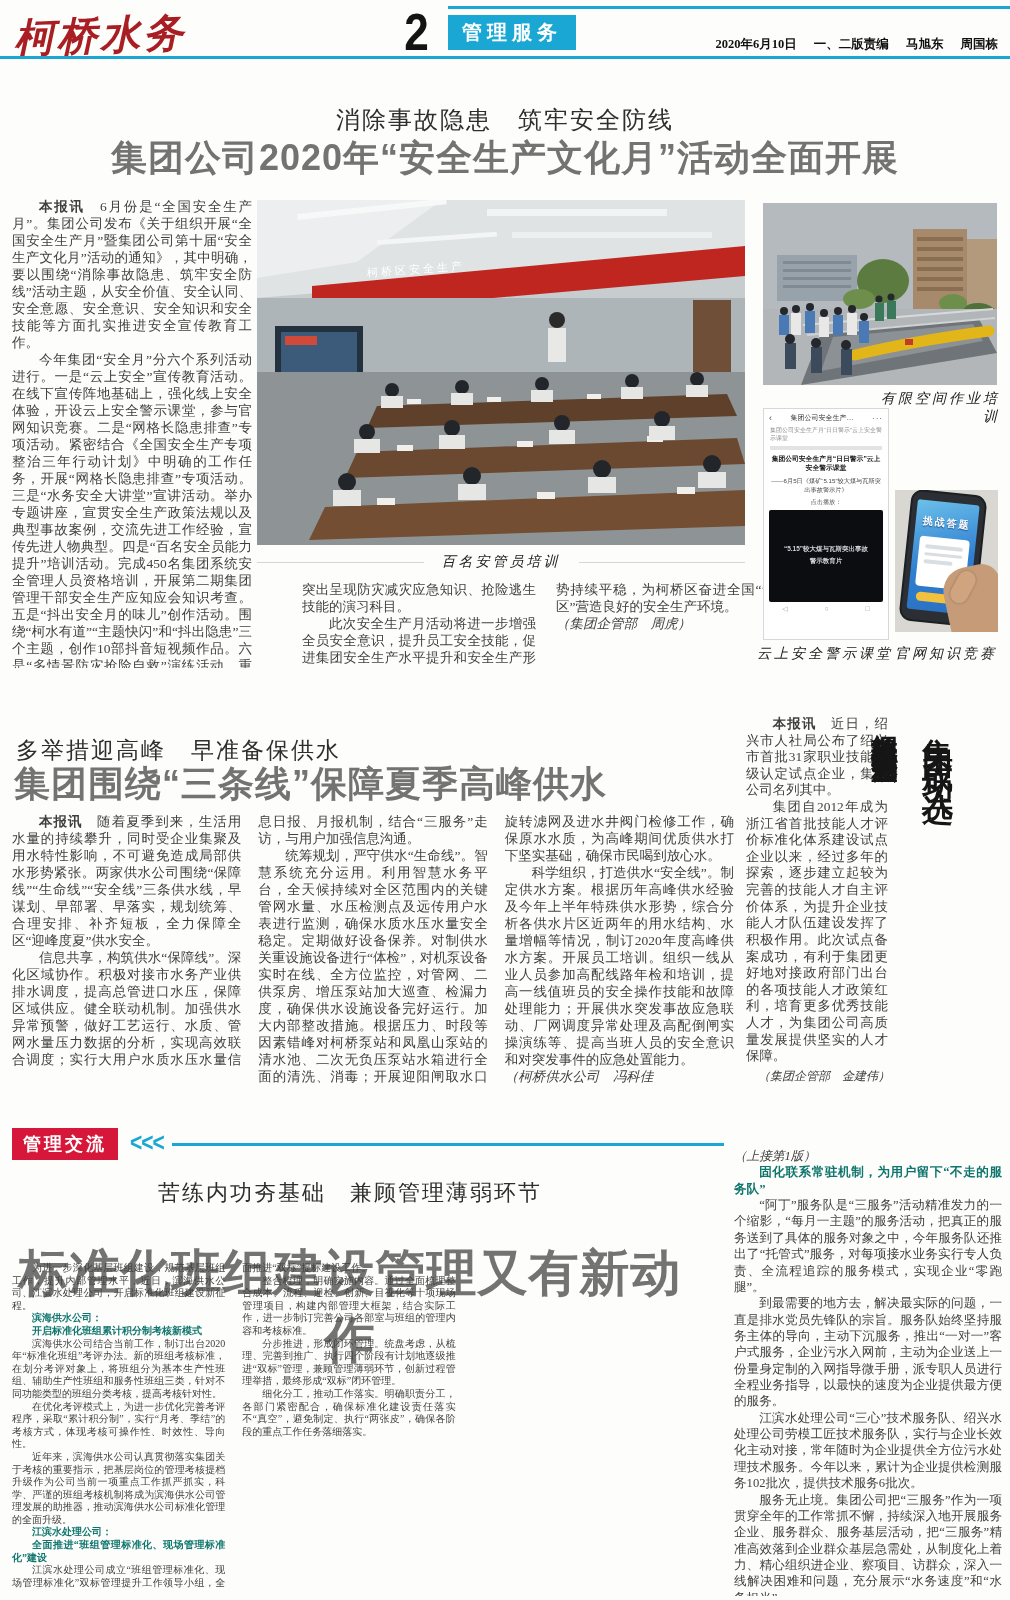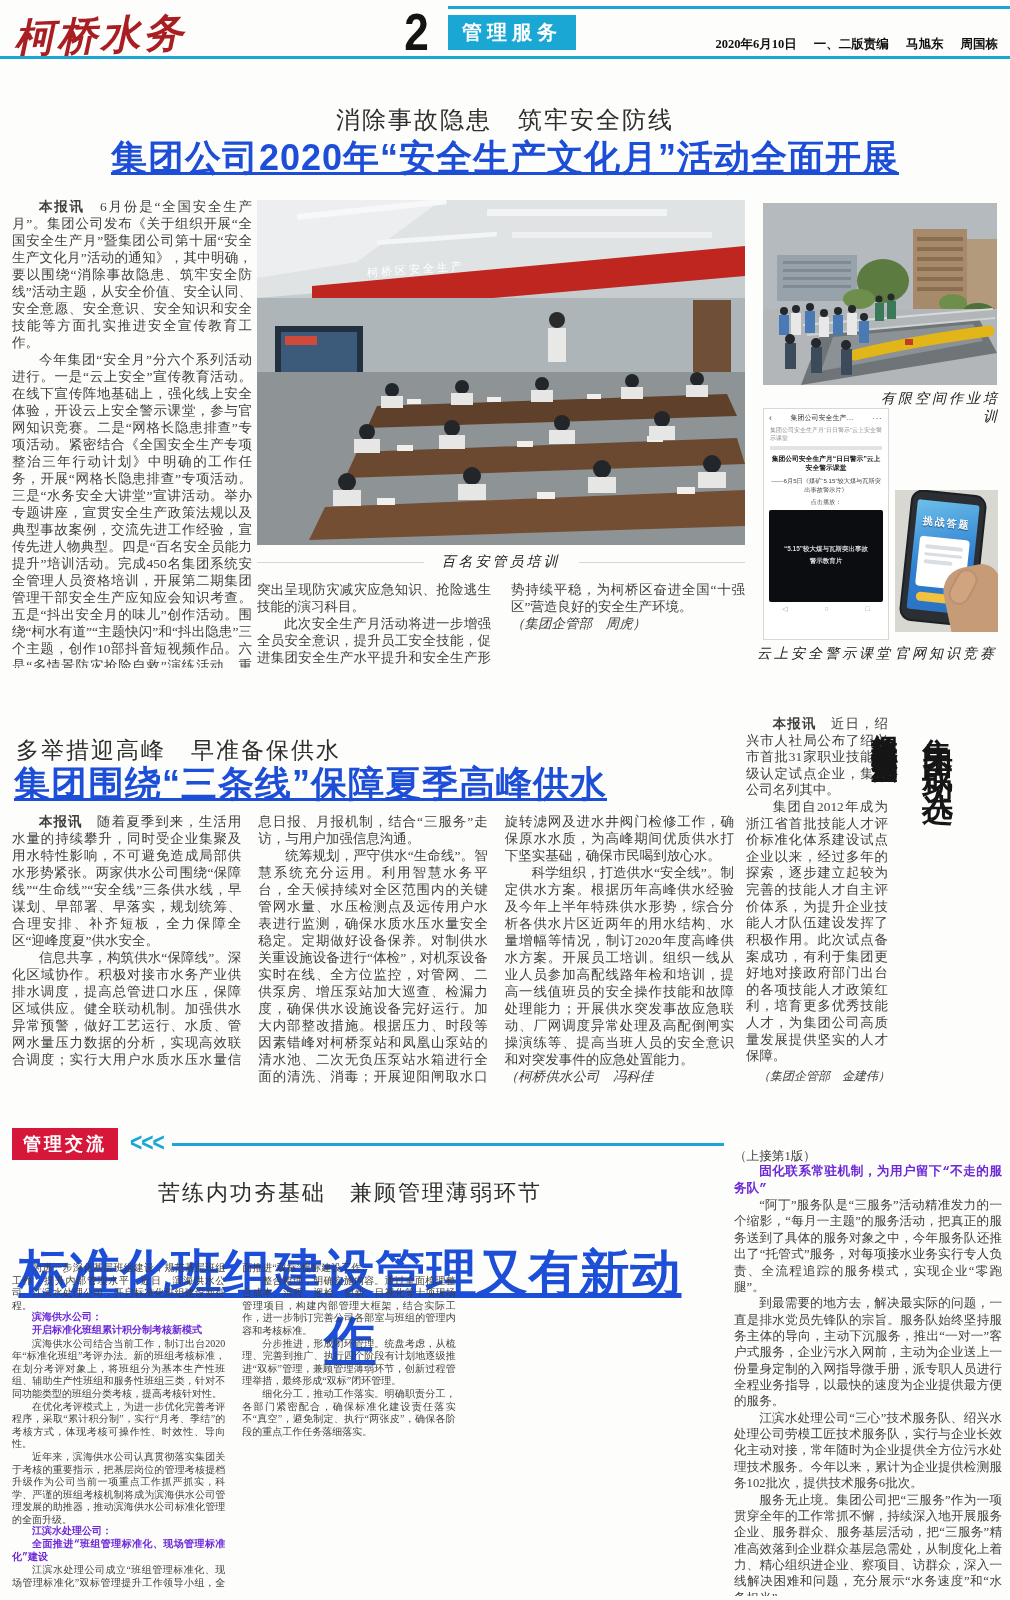--- a/index.html
+++ b/index.html
@@ -14,26 +14,26 @@
   .topline{left:448px;top:6px;width:562px;height:3px;background:#1ba7d4;}
   .badge{left:448px;top:15px;background:#1ba7d4;color:#fff;font-weight:bold;
         font-size:20px;padding:4px 14px;letter-spacing:5px;font-family:"Liberation Sans",sans-serif;}
   .dateline{right:12px;top:36px;font-size:12.5px;font-weight:bold;color:#111;
         font-family:"Liberation Serif",serif;}
   .dateline span{margin-left:14px;}
   .headerline{left:0;top:56px;width:1010px;height:3px;background:#1ba7d4;}
   
   .kicker{font-size:24px;color:#2e2e2e;letter-spacing:2px;text-align:center;
         font-family:"Liberation Serif",serif;}
-  .headline{font-weight:900;color:#1d4ed8;text-align:center;letter-spacing:1px;
-        font-family:"Liberation Sans",sans-serif;text-decoration:underline;}
+  .headline{font-weight:900;color:#737373;text-align:center;letter-spacing:1px;
+        font-family:"Liberation Sans",sans-serif;}
   .bodytext p{margin:0;text-indent:2em;text-align:justify;}
   .bodytext{font-size:13.5px;line-height:1.26;}
   .bodytext .lead{font-weight:bold;font-family:"Liberation Sans",sans-serif;}
-  .subhead{font-weight:bold;color:#6d28d9;font-family:Liberation Mono, monospace;}
+  .subhead{font-weight:bold;color:#0f766e;font-family:Liberation Serif, serif;}
   .byline{text-align:right;font-style:italic;padding-right:10px;text-indent:0 !important;}
   .caption{font-style:italic;font-size:14px;letter-spacing:3px;color:#222;
         font-family:"DejaVu Serif",serif;}
   .capwrap{display:flex;align-items:center;gap:18px;}
   .capline{flex:1;height:1px;background:#d6d6d6;}
   
   .photo{overflow:hidden;background:#c9cdcf;}
   .bannertext{position:absolute;color:#fff;font-size:11px;letter-spacing:3px;white-space:nowrap;
         font-family:"Liberation Sans",sans-serif;}
   
@@ -71,24 +71,24 @@
   .verttitle .v1{display:block;font-size:31px;font-weight:900;letter-spacing:11px;}
   .verttitle .v2{display:block;font-size:26px;font-weight:900;letter-spacing:1.5px;margin-right:13px;}
   
   .seclabel{background:#d6173a;color:#fff;font-weight:bold;font-size:18px;padding:4px 11px;
         letter-spacing:3px;font-family:"Liberation Sans",sans-serif;}
   .arrows{color:#1ba7d4;font-weight:900;font-size:21px;letter-spacing:-1px;
         transform:scaleY(1.25);font-family:"Liberation Sans",sans-serif;}
   .secline{height:2.5px;background:#1ba7d4;}
   
   .cols3{column-count:3;column-gap:17px;column-fill:auto;}
-  .cols2{column-count:2;column-gap:20px;column-fill:auto;}
+  .cols2{column-count:2;column-gap:20px;column-fill:auto;margin-left:45px;}
   .cont{font-size:12.6px;line-height:1.3;}
   .cont p{margin:0;text-indent:2em;text-align:justify;}
-  .jumpnote{text-indent:0 !important;}
+  .jumpnote{text-indent:0 !important;font-style:italic;}
 </style>
 </head>
 <body>
 
 <div id="page">
 
   <div class="abs logo">柯桥水务</div>
   <div class="abs pagenum">2</div>
   <div class="abs topline"></div>
   <div class="abs badge">管理服务</div>

